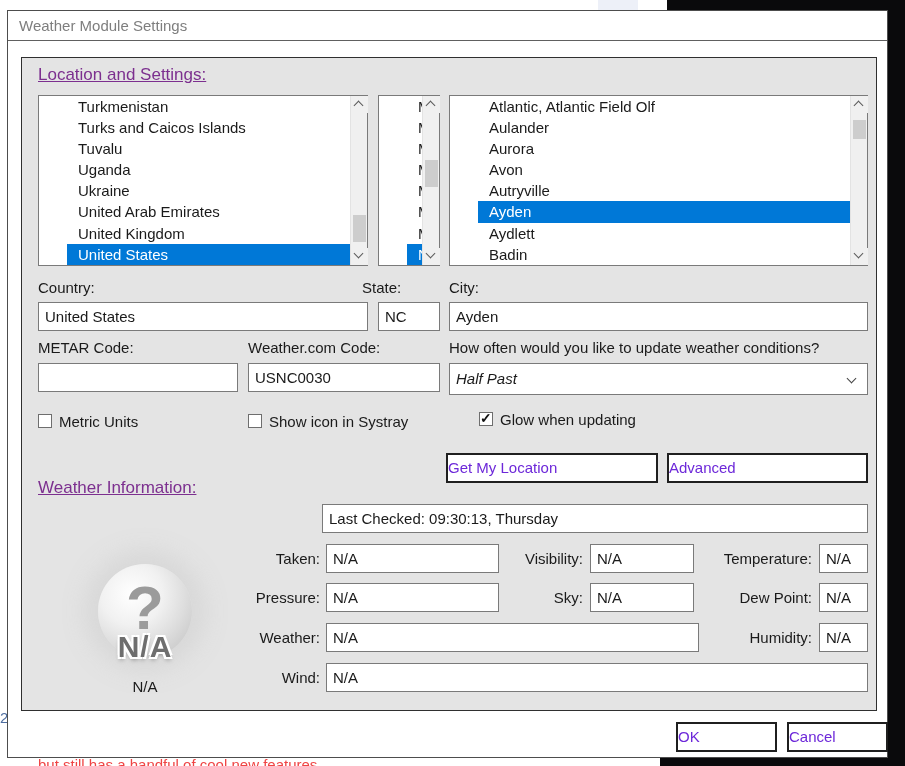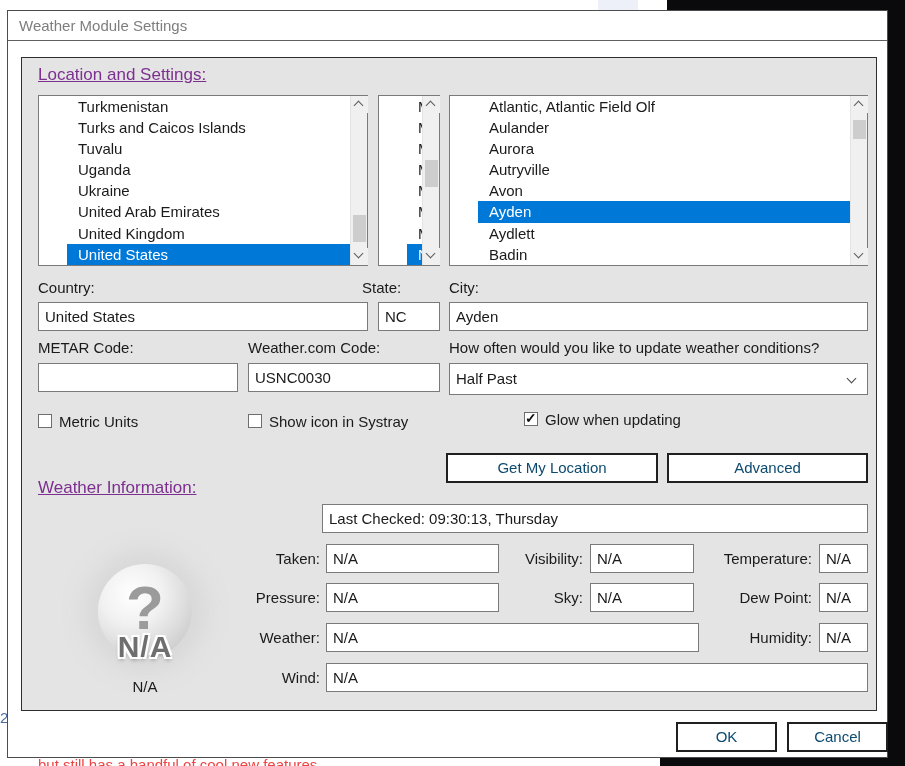--- a/index.html
+++ b/index.html
@@ -52,21 +52,21 @@
   
   .combo { position:absolute; height:32px; background:#ffffff; border:1px solid #7a7a7a; line-height:30px; padding-left:6px; }
   .combo .chev { right:12px; top:11px; left:auto; transform:rotate(225deg); border-color:#444; }
 
   
   .checkrow { position:absolute; display:flex; align-items:center; gap:7px; height:16px; }
   .checkbox { width:14px; height:14px; background:#ffffff; border:1px solid #6e6e6e; position:relative; flex:none; }
   .checkbox.checked::after { content:"✓"; position:absolute; left:0px; top:-3px; font-size:14px; font-weight:bold; color:#111; }
 
   
-  .btn { position:absolute; height:30px; background:#ffffff; border:2px solid #1f1f1f; text-align:center; line-height:26px; font-size:15px; color:#0c4a6e; cursor:default; }
+  .btn { position:absolute; height:30px; background:#ffffff; border:2px solid #1f1f1f; text-align:left; line-height:26px; font-size:15px; color:#6d28d9; cursor:default; }
 
   
   .rlbl { position:absolute; text-align:right; white-space:nowrap; }
 
   
   .wicon-sphere { position:absolute; left:76px; top:506px; width:94px; height:94px; border-radius:50%;
      background:radial-gradient(circle at 36% 32%, #ffffff 0%, #f1f1f1 35%, #dedede 60%, #c9c9c9 85%, #c0c0c0 100%);
      box-shadow:0 0 22px 14px rgba(214,214,214,0.85); }
   .wicon-q { position:absolute; width:100%; text-align:center; top:8px; font-size:62px; font-weight:bold; color:#9b9b9b; }
   .wicon-na { position:absolute; left:76px; top:572px; width:94px; text-align:center; font-size:30px; font-weight:bold; color:#6e6e6e;
@@ -135,22 +135,22 @@
               <span class="chev"></span>
             </div>
         </div>
       </div>
 
       <div class="listbox city">
         <div class="list-items">
             <div class="list-item">Atlantic, Atlantic Field Olf</div>
             <div class="list-item">Aulander</div>
             <div class="list-item">Aurora</div>
+            <div class="list-item">Avon</div>
             <div class="list-item">Autryville</div>
-            <div class="list-item">Avon</div>
             <div class="list-item selected">Ayden</div>
             <div class="list-item">Aydlett</div>
             <div class="list-item">Badin</div>
           </div>
         <div class="scrollbar">
           <div class="sb-btn sb-up">
               <span class="chev"></span>
             </div>
           <div class="sb-thumb thumb-city"></div>
           <div class="sb-btn sb-down">
@@ -166,34 +166,34 @@
       <div class="field" style="left:16px; top:244px; width:330px;">United States</div>
       <div class="field" style="left:356px; top:244px; width:62px;">NC</div>
       <div class="field" style="left:427px; top:244px; width:419px;">Ayden</div>
 
       <span class="lbl" style="left:16px; top:281px;">METAR Code:</span>
       <span class="lbl" style="left:226px; top:281px;">Weather.com Code:</span>
       <span class="lbl" style="left:427px; top:281px;">How often would you like to update weather conditions?</span>
 
       <div class="field" style="left:16px; top:305px; width:200px;"></div>
       <div class="field" style="left:226px; top:305px; width:192px;">USNC0030</div>
-      <div class="combo" style="left:427px; top:305px; width:419px;">
+      <div class="combo" style="left:427px; top:305px; width:419px;font-style:italic;">
         <span>Half Past</span>
         <span class="chev"></span>
       </div>
 
       <div class="checkrow" style="left:16px; top:355px;">
         <span class="checkbox"></span>
         <span>Metric Units</span>
       </div>
       <div class="checkrow" style="left:226px; top:355px;">
         <span class="checkbox"></span>
         <span>Show icon in Systray</span>
       </div>
-      <div class="checkrow" style="left:457px; top:353px;margin-left:45px;">
+      <div class="checkrow" style="left:457px; top:353px;">
         <span class="checkbox checked"></span>
         <span>Glow when updating</span>
       </div>
 
       <div class="btn" style="left:424px; top:395px; width:212px;">Get My Location</div>
       <div class="btn" style="left:645px; top:395px; width:201px;">Advanced</div>
 
       <span class="purple-label" style="left:16px; top:420px;">Weather Information:</span>
 
       <div class="field" style="left:300px; top:446px; width:546px;">Last Checked: 09:30:13,  Thursday</div>

